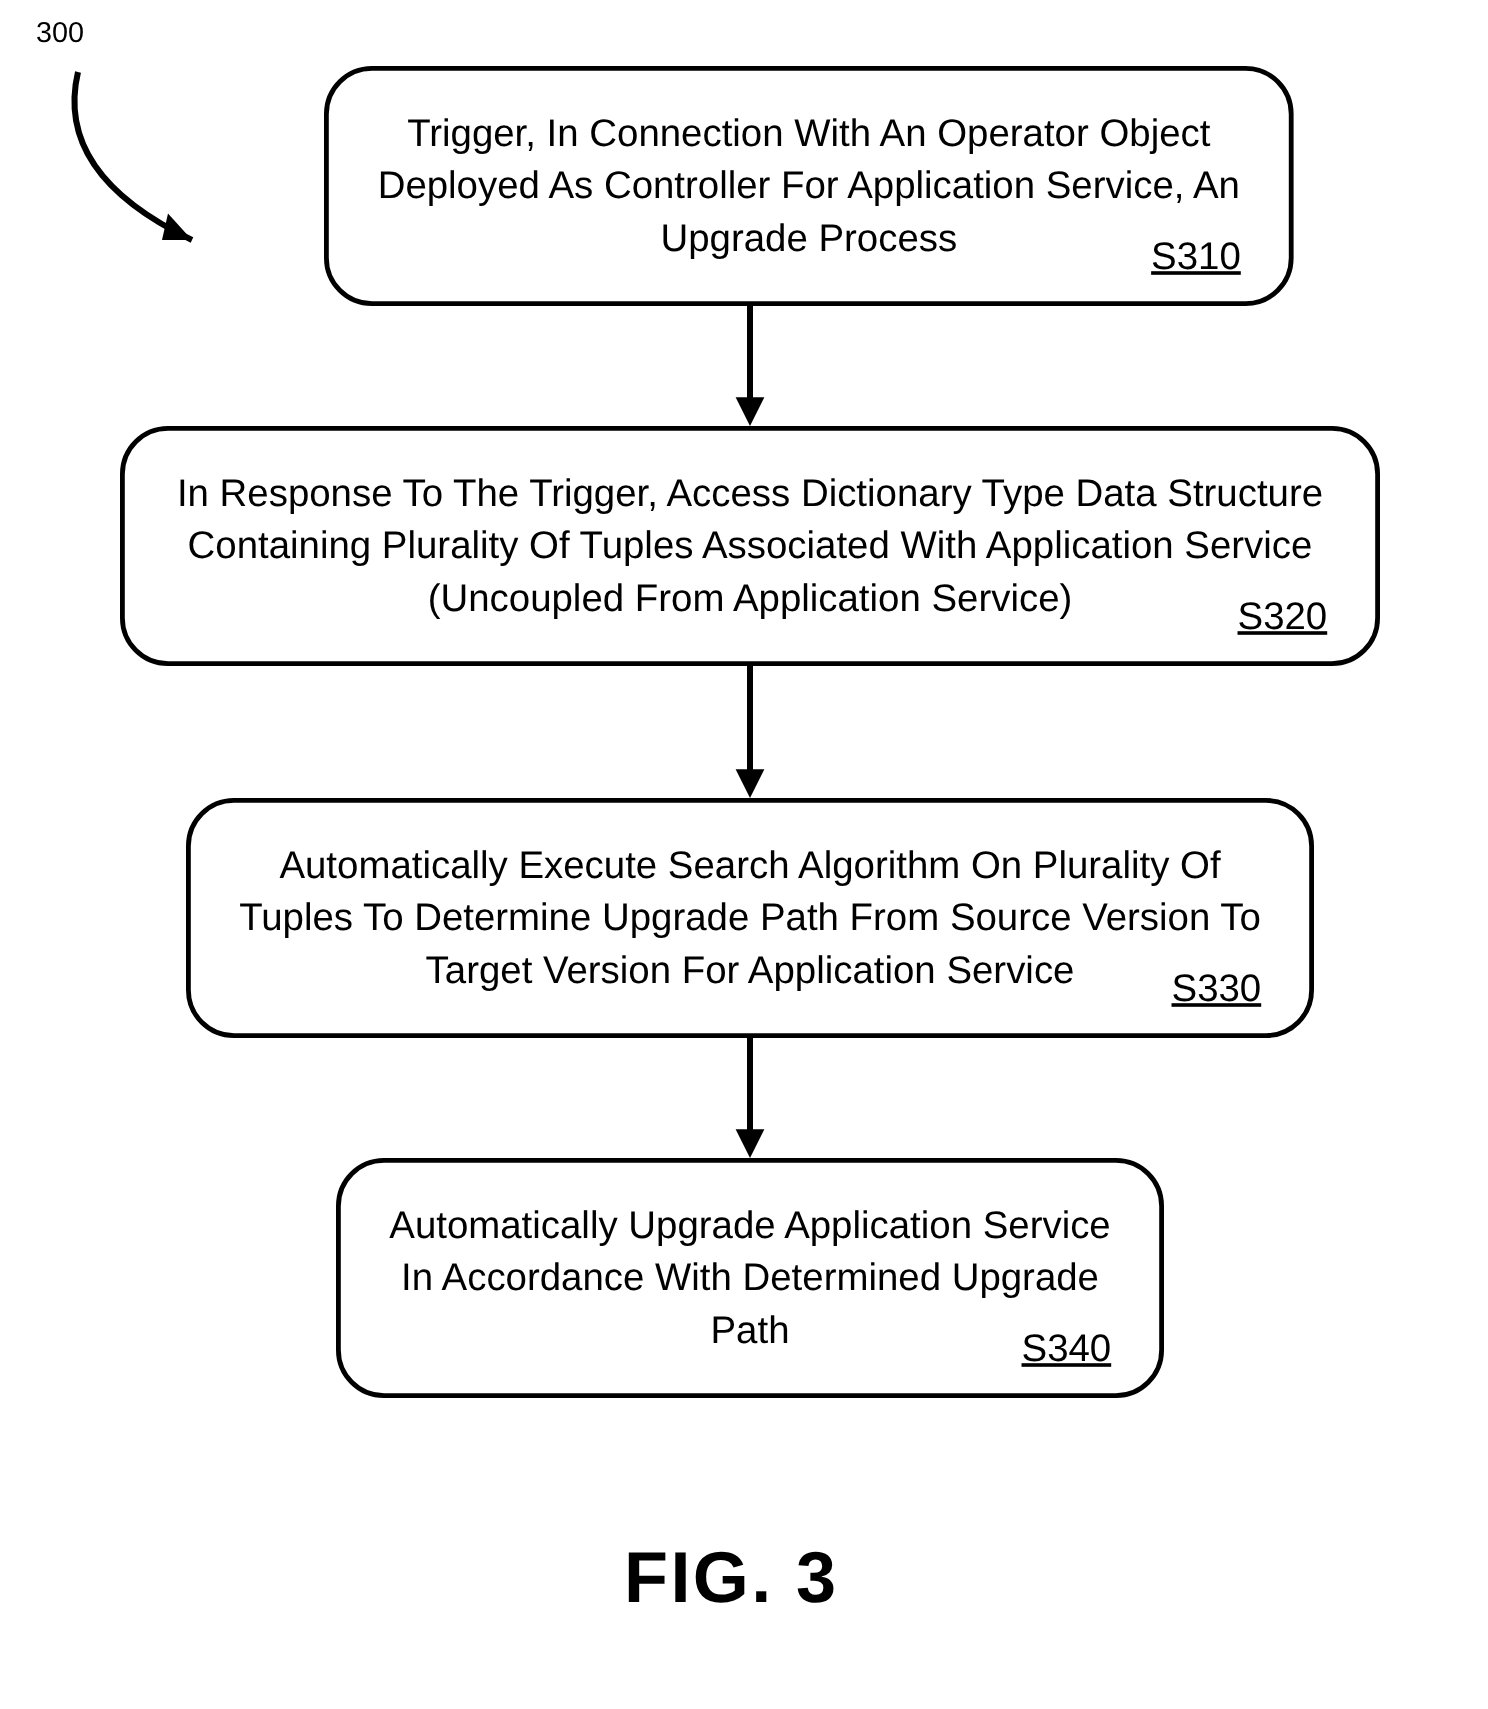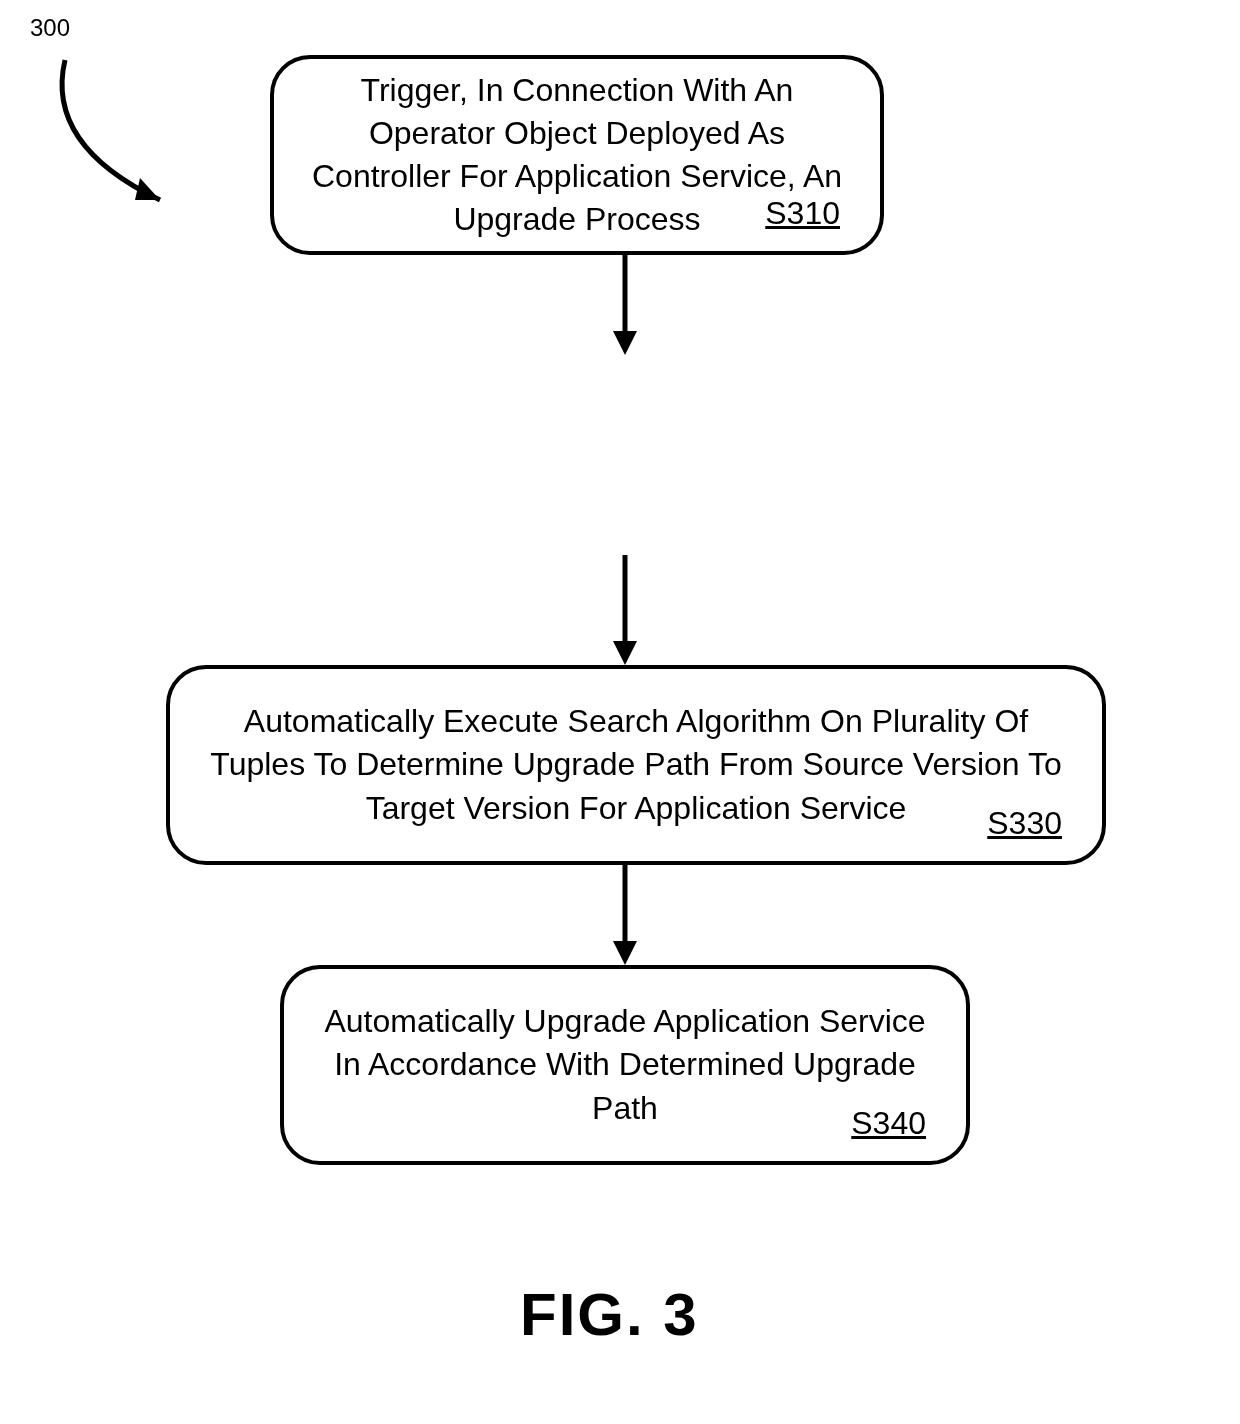--- a/index.html
+++ b/index.html
@@ -61,37 +61,41 @@
 
 <div class="canvas">
 
   <div class="ref-num" style="left:30px; top:14px;">300</div>
 
   <svg class="arrow-svg" style="left:40px; top:55px;" width="180" height="180">
     <path d="M 25 5 Q 5 90 120 145" stroke="#000" stroke-width="5" fill="none"></path>
     <polygon points="120,145 100,123 95,145" fill="#000"></polygon>
   </svg>
 
-  <div class="box" style="left:270px; top:55px; width:614px; height:200px;">
+  <div class="box" style="left:270px; top:55px; width:808px; height:200px;">
     <div>Trigger, In Connection With An Operator Object Deployed As Controller For Application Service, An Upgrade Process</div>
     <div class="step-label">S310</div>
   </div>
 
   <svg class="connector" style="left:610px; top:255px;" width="30" height="100">
     <line x1="15" y1="0" x2="15" y2="80" stroke="#000" stroke-width="5"></line>
     <polygon points="15,100 3,76 27,76" fill="#000"></polygon>
   </svg>
 
+  <div class="box" style="left:100px; top:355px; width:1050px; height:200px;">
+    <div>In Response To The Trigger, Access Dictionary Type Data Structure Containing Plurality Of Tuples Associated With Application Service (Uncoupled From Application Service)</div>
+    <div class="step-label">S320</div>
+  </div>
 
   <svg class="connector" style="left:610px; top:555px;" width="30" height="110">
     <line x1="15" y1="0" x2="15" y2="90" stroke="#000" stroke-width="5"></line>
     <polygon points="15,110 3,86 27,86" fill="#000"></polygon>
   </svg>
 
-  <div class="box" style="left:155px; top:665px; width:940px; height:200px;margin-left:11px;">
+  <div class="box" style="left:155px; top:665px; width:940px; height:200px;">
     <div>Automatically Execute Search Algorithm On Plurality Of Tuples To Determine Upgrade Path From Source Version To Target Version For Application Service</div>
     <div class="step-label">S330</div>
   </div>
 
   <svg class="connector" style="left:610px; top:865px;" width="30" height="100">
     <line x1="15" y1="0" x2="15" y2="80" stroke="#000" stroke-width="5"></line>
     <polygon points="15,100 3,76 27,76" fill="#000"></polygon>
   </svg>
 
   <div class="box" style="left:280px; top:965px; width:690px; height:200px;">

